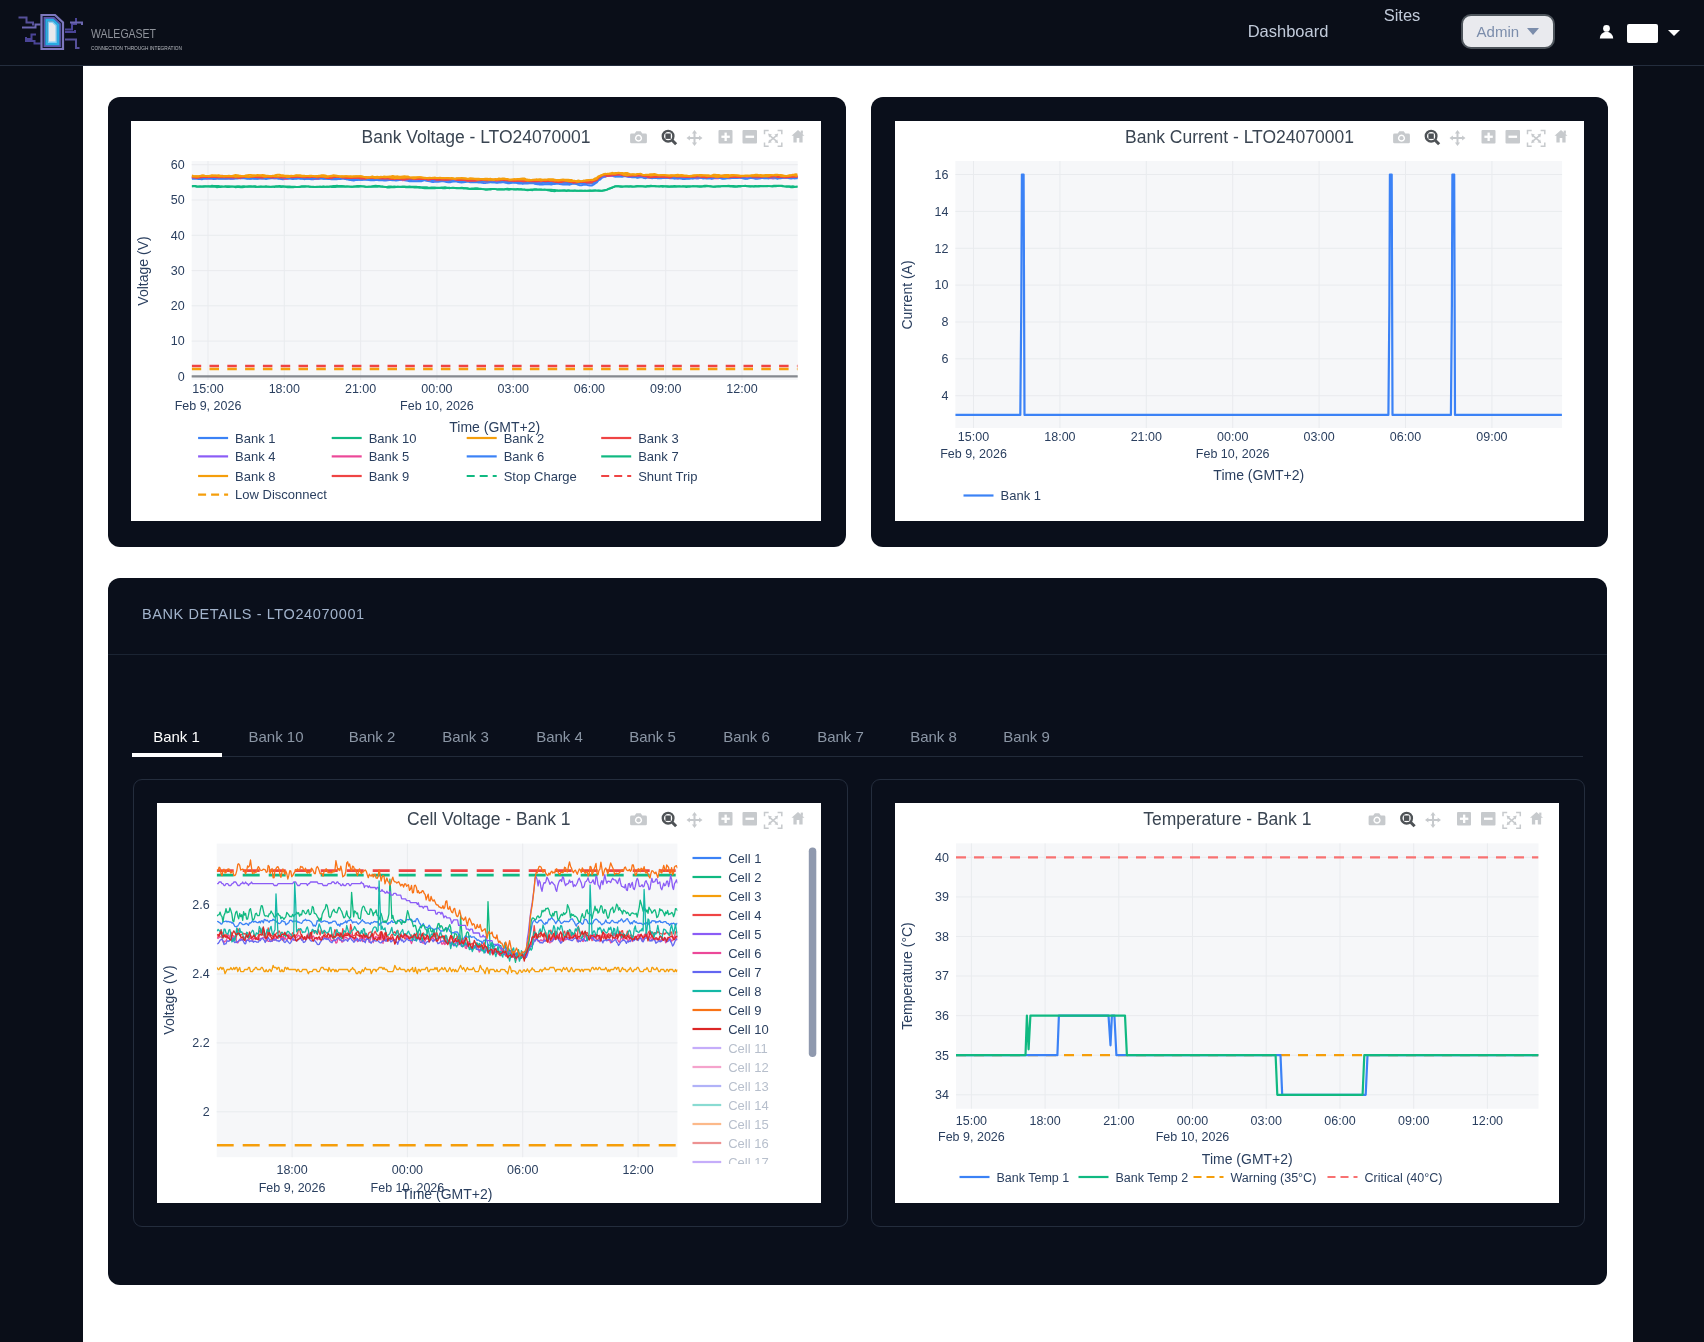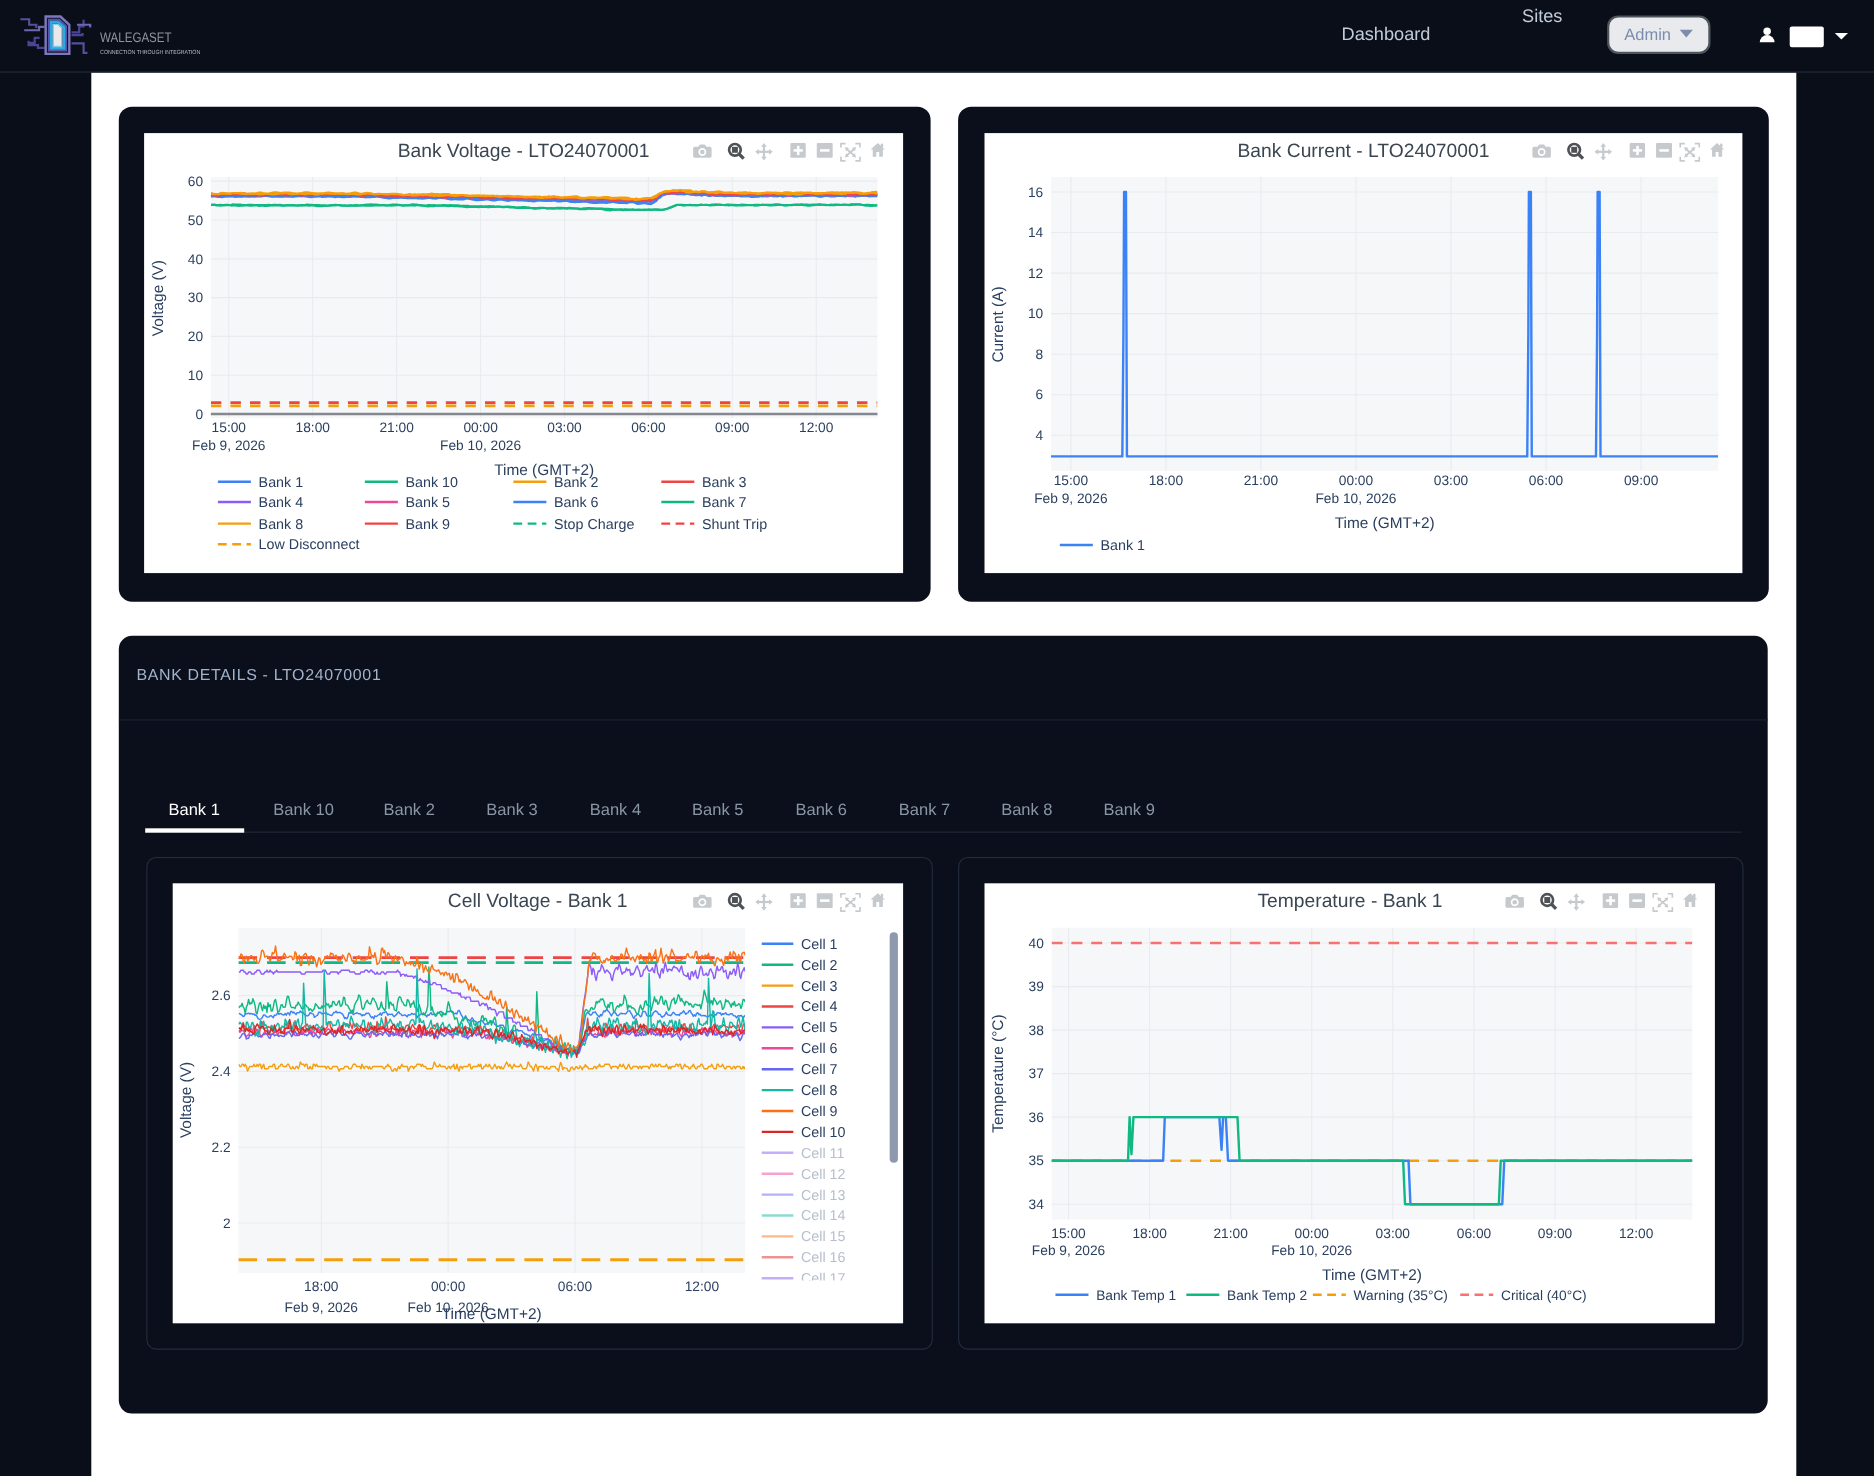--- a/index.html
+++ b/index.html
@@ -23,37 +23,37 @@
 </g>
 <g>
   <path d="M27.5,13 h13.5 l8,7.5 V47 h-21.5 z" fill="#11162a" stroke="#7d78bd" stroke-width="2.2"></path>
   <path d="M30.5,16 h9.3 l6.2,5.8 V44 h-15.5 z" fill="none" stroke="#5a54a8" stroke-width="1.8"></path>
   <path d="M32.5,18 h6.5 l5.2,4.8 V42 h-11.7 z" fill="none" stroke="#29abe2" stroke-width="2.4"></path>
   <path d="M34.3,20 h4.2 l3.7,3.4 V40.2 h-7.9 z" fill="#e9e9ec" stroke="#7ecdf5" stroke-width="1.4"></path>
 </g>
 <text x="77" y="36" font-size="12.5" fill="#8f939b" textLength="65" lengthAdjust="spacingAndGlyphs" font-family="Liberation Sans, sans-serif">WALEGASET</text>
 <text x="77" y="47.5" font-size="5.4" fill="#b9bcc2" textLength="91" lengthAdjust="spacingAndGlyphs" font-family="Liberation Sans, sans-serif">CONNECTION THROUGH INTEGRATION</text>
 </svg>
-<div class="abs" style="left:1260px;top:22px;transform:translateX(-50%);font-size:16.5px;color:#c2cbda">Dashboard</div>
+<div class="abs" style="left:1288px;top:22px;transform:translateX(-50%);font-size:16.5px;color:#c2cbda">Dashboard</div>
 <div class="abs" style="left:1402px;top:6px;transform:translateX(-50%);font-size:16.5px;color:#c2cbda">Sites</div>
 <div class="abs" style="left:1461px;top:14px;width:90px;height:31px;background:#e9eaee;border:2px solid #4d545b;border-radius:10px;text-align:center;line-height:31px;font-size:15px;color:#7b8dab">Admin&nbsp;&nbsp;<span style="display:inline-block;width:0;height:0;border-left:6px solid transparent;border-right:6px solid transparent;border-top:7px solid #7b8dab;vertical-align:middle;margin-top:-3px"></span></div>
 <svg class="abs" style="left:1598px;top:24px" width="17" height="17" viewBox="0 0 17 17">
     <circle cx="8.5" cy="4.4" r="3.4" fill="#fff"></circle>
     <path d="M1.8,14.5 a6.7,6.7 0 0 1 13.4,0 z" fill="#fff"></path>
   </svg>
 <div class="abs" style="left:1627px;top:24px;width:31px;height:19px;background:#ffffff;border-radius:2px"></div>
 <div class="abs" style="left:1668px;top:30px;width:0;height:0;border-left:6.5px solid transparent;border-right:6.5px solid transparent;border-top:6.5px solid #ffffff"></div>
 
 <div class="abs" style="left:107.8px;top:97px;width:738px;height:449.5px;background:#0a0f1b;border-radius:12px"></div>
 <div class="abs" style="left:870.5px;top:97px;width:737px;height:449.5px;background:#0a0f1b;border-radius:12px"></div>
 <div class="abs" style="left:131.3px;top:121px;width:690px;height:400px;background:#ffffff"></div>
 <div class="abs" style="left:894.5px;top:121px;width:689px;height:400px;background:#ffffff"></div>
 
 <div class="abs" style="left:107.8px;top:578px;width:1499.7px;height:707px;background:#0a0f1b;border-radius:12px"></div>
-<div class="abs" style="left:124px;top:606px;font-size:14.5px;letter-spacing:0.6px;color:#a2b3cb">BANK DETAILS - LTO24070001</div>
+<div class="abs" style="left:142px;top:606px;font-size:14.5px;letter-spacing:0.6px;color:#a2b3cb">BANK DETAILS - LTO24070001</div>
 <div class="abs" style="left:107.8px;top:654px;width:1499.7px;height:1px;background:#1b2433"></div>
 
 <div style="position:absolute;left:176.5px;top:728px;transform:translateX(-50%);font-size:15px;color:#ffffff;white-space:nowrap">Bank 1</div>
 <div style="position:absolute;left:276px;top:728px;transform:translateX(-50%);font-size:15px;color:#8b96a5;white-space:nowrap">Bank 10</div>
 <div style="position:absolute;left:372px;top:728px;transform:translateX(-50%);font-size:15px;color:#8b96a5;white-space:nowrap">Bank 2</div>
 <div style="position:absolute;left:465.5px;top:728px;transform:translateX(-50%);font-size:15px;color:#8b96a5;white-space:nowrap">Bank 3</div>
 <div style="position:absolute;left:559.5px;top:728px;transform:translateX(-50%);font-size:15px;color:#8b96a5;white-space:nowrap">Bank 4</div>
 <div style="position:absolute;left:652.5px;top:728px;transform:translateX(-50%);font-size:15px;color:#8b96a5;white-space:nowrap">Bank 5</div>
 <div style="position:absolute;left:746.5px;top:728px;transform:translateX(-50%);font-size:15px;color:#8b96a5;white-space:nowrap">Bank 6</div>
 <div style="position:absolute;left:840.5px;top:728px;transform:translateX(-50%);font-size:15px;color:#8b96a5;white-space:nowrap">Bank 7</div>

